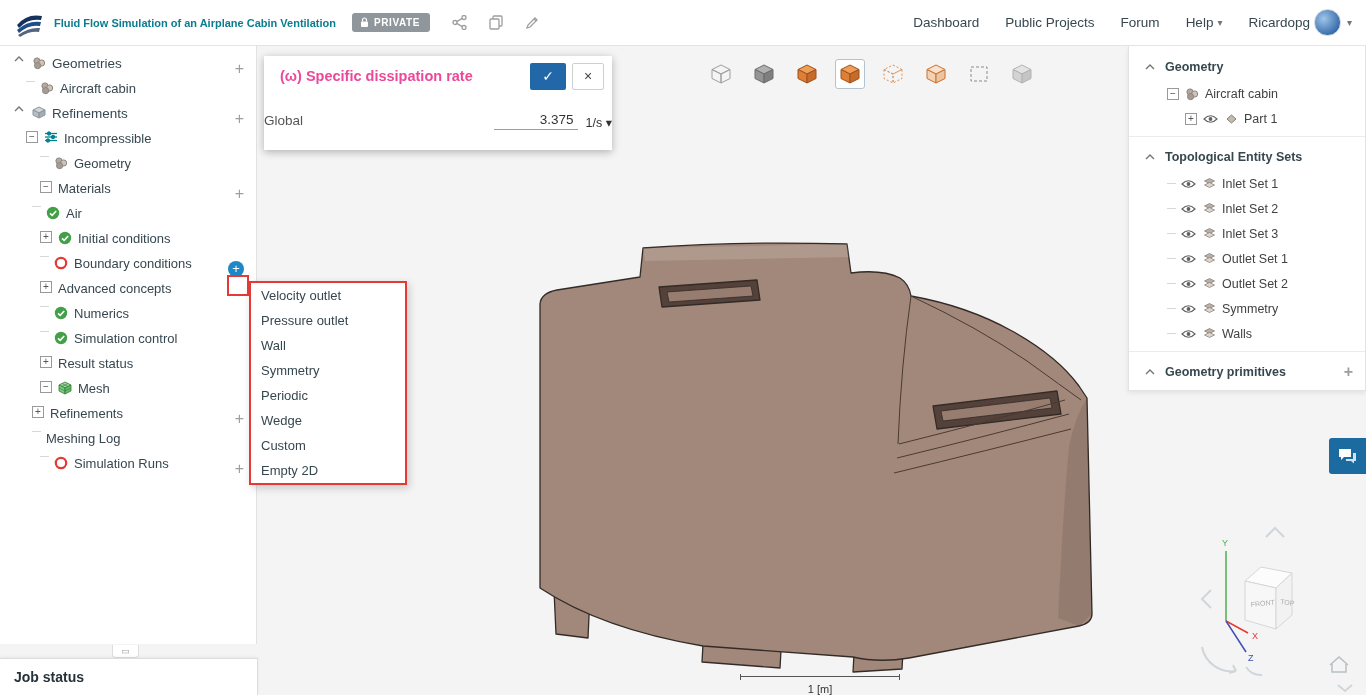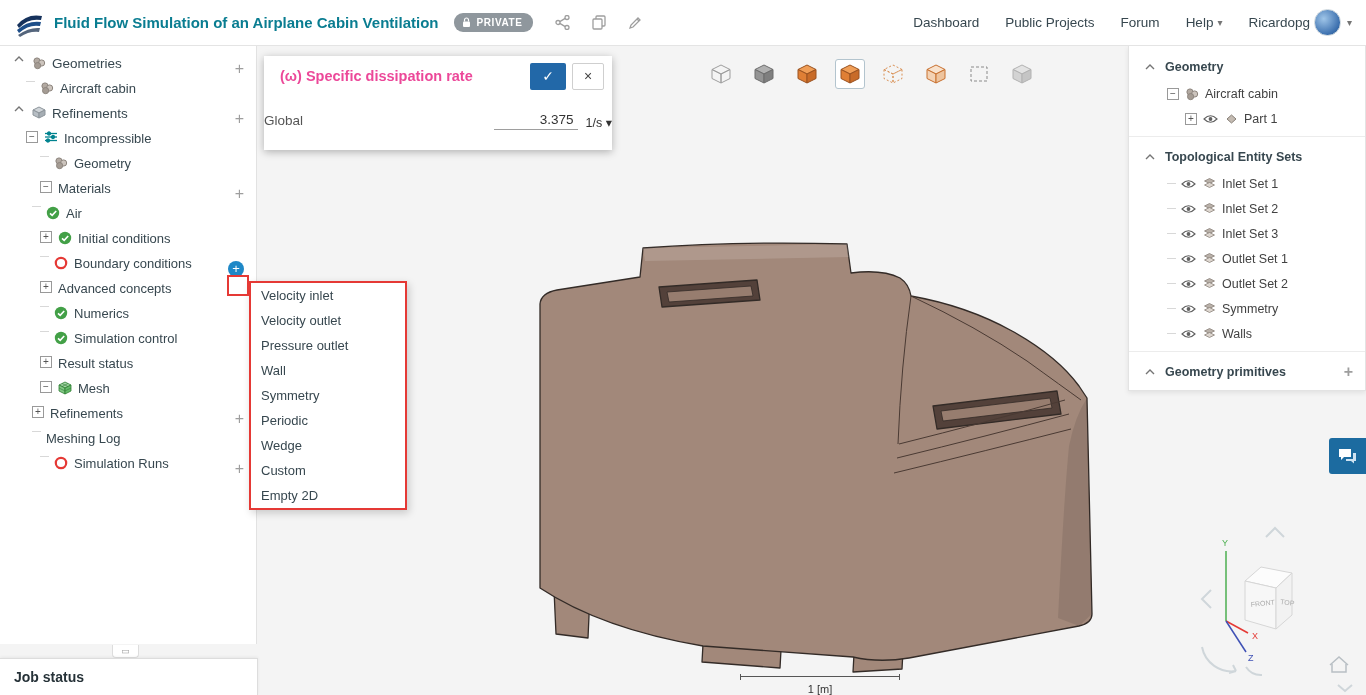--- a/index.html
+++ b/index.html
@@ -3,23 +3,23 @@
 <meta charset="utf-8">
 <style>
   * { box-sizing: border-box; margin: 0; padding: 0; }
   html,body { width:1366px; height:695px; overflow:hidden; }
   body { position:relative; background:#f4f4f4; font-family:"Liberation Sans", sans-serif; color:#37474f; }
 
   
   #header { position:absolute; top:0; left:0; width:1366px; height:46px; background:#fff;
             border-bottom:1px solid #e4e4e4; display:flex; align-items:center; z-index:100; padding:0 14px; }
   #logo { width:30px; height:30px; margin-right:10px; flex:0 0 auto; }
-  #project-title { color:var(--teal); font-size:15px; font-weight:bold; white-space:nowrap; }
+  #project-title { color:var(--teal); font-size:11px; font-weight:bold; white-space:nowrap; }
   #private-badge { margin-left:16px; background:#8f979d; color:#fff; font-size:10px; font-weight:bold;
-                   letter-spacing:.6px; padding:4px 10px 4px 8px; border-radius:9px; display:flex; align-items:center; gap:5px; }
+                   letter-spacing:.6px; padding:4px 10px 4px 8px; border-radius:3px; display:flex; align-items:center; gap:5px; }
   .hdr-icon { margin-left:22px; color:#9e9e9e; display:flex; align-items:center; cursor:pointer; }
   #header-spacer { flex:1; }
   #header-nav { display:flex; align-items:center; gap:26px; font-size:13.5px; color:#37474f; }
   .nav-item { cursor:pointer; display:flex; align-items:center; gap:4px; white-space:nowrap; }
   .caret-down { font-size:10px; color:#757575; }
   #avatar { width:27px; height:27px; border-radius:50%; margin-left:4px;
             background:radial-gradient(circle at 35% 35%, #9fc5e8, #3b6fae 70%, #27507e); border:1px solid #c9d4dc; }
 
   
   #left-sidebar { position:absolute; top:46px; left:0; width:257px; bottom:51px; background:#fff;
@@ -467,21 +467,20 @@
   <div id="dialog-body">
     <span id="dialog-field-label">Global</span>
     <span id="dialog-value-wrap">
       <input id="dialog-value" value="3.375" style="">
       <span id="dialog-unit">1/s ▾</span>
     </span>
   </div>
 </div>
 
 <div id="context-menu">
-    <div class="menu-item">Velocity inlet</div>
     <div class="menu-item">Velocity outlet</div>
     <div class="menu-item">Pressure outlet</div>
     <div class="menu-item">Wall</div>
     <div class="menu-item">Symmetry</div>
     <div class="menu-item">Periodic</div>
     <div class="menu-item">Wedge</div>
     <div class="menu-item">Custom</div>
     <div class="menu-item">Empty 2D</div>
   </div>
 

